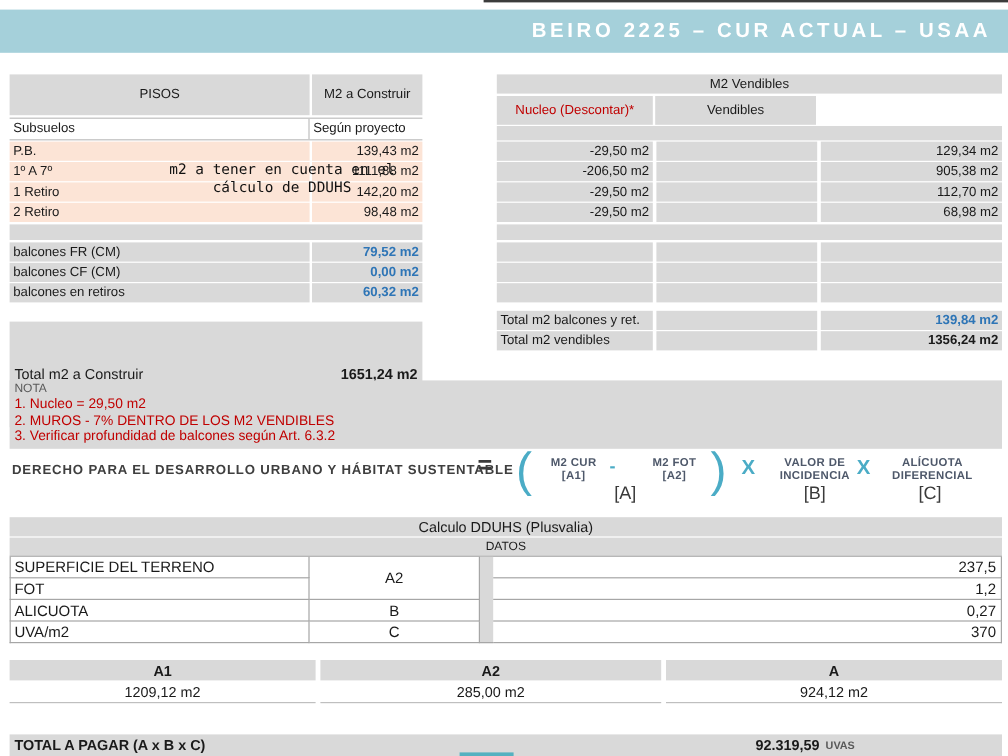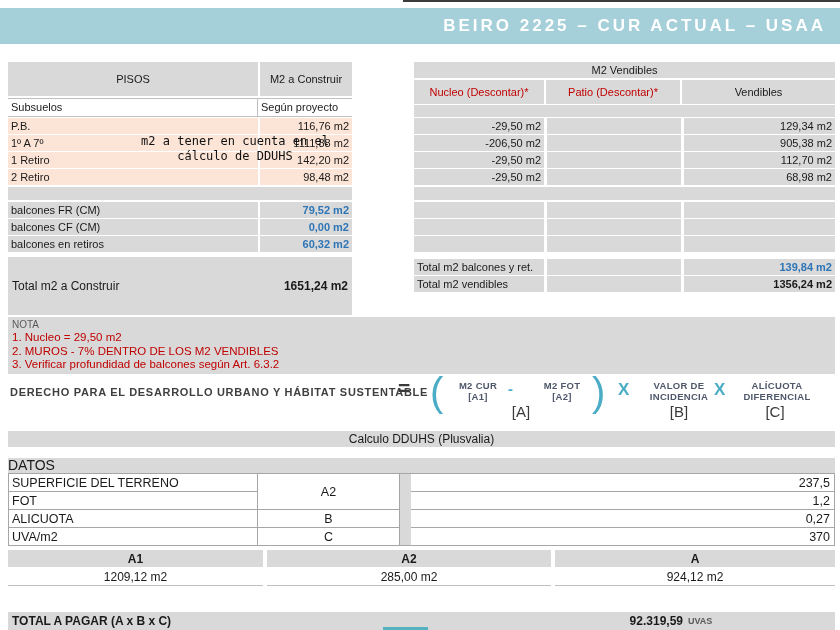--- a/index.html
+++ b/index.html
@@ -21,21 +21,21 @@
   .lt-sub>div{padding:0 3px}
   .lt-sub .c1{border-right:1px solid #bfbfbf}
   .lrow{display:grid;grid-template-columns:250px 1fr;column-gap:2px;height:16px;line-height:16px;
         font-size:11px;margin-top:1px}
   .lrow>div{padding:0 3px}
   .lrow .val{text-align:right}
   .peach>div{background:#fce4d6}
   .greyc>div{background:#d9d9d9}
   .spacer13{height:13px;background:#d9d9d9;margin-top:2px}
   .lt-total{height:56px;background:#d9d9d9;display:flex;align-items:center;justify-content:space-between;
-            padding:1px 4px;font-size:12px;margin-top:5px}
+            padding:16px 4px;font-size:12px;margin-top:16px}
   .lt-total .v{font-weight:bold}
   .annot{position:absolute;left:85px;top:134px;width:300px;text-align:center;
          font-family:"DejaVu Sans Mono",monospace;font-weight:normal;font-size:12px;line-height:15px;color:#111}
 
   
   .rt{position:absolute;left:414px;top:62px;width:421px}
   .rt-title{height:16px;background:#d9d9d9;text-align:center;font-size:11px;line-height:16px}
   .rt-head{display:grid;grid-template-columns:130px 134px 1fr;column-gap:2px;height:24px;margin-top:2px}
   .rt-head>div{background:#d9d9d9;display:flex;align-items:center;justify-content:center;font-size:11px}
   .rrow{display:grid;grid-template-columns:130px 134px 1fr;column-gap:3px;height:16px;line-height:16px;
@@ -67,21 +67,21 @@
   .f-t3{left:644px;width:70px}.f-t4{left:738px;width:78px}
   .f-minus{position:absolute;left:508px;top:6px;color:#4bacc6;font-weight:900;font-size:15px}
   .f-x{position:absolute;top:6px;color:#4bacc6;font-weight:bold;font-size:17px}
   .f-x1{left:618px}.f-x2{left:714px}
   .f-sub{position:absolute;top:29px;font-size:15px;color:#3a3a3a;text-align:center}
   .f-sa{left:498px;width:46px}.f-sb{left:656px;width:46px}.f-sc{left:752px;width:46px}
 
   
   .calc{position:absolute;left:8px;top:431px;width:827px}
   .calc-title{height:16px;background:#d9d9d9;text-align:center;font-size:12px;line-height:16px}
-  .calc-datos{height:15px;background:#d9d9d9;font-size:14px;line-height:15px;margin-top:11px}
+  .calc-datos{height:15px;background:#d9d9d9;text-align:center;font-size:10px;line-height:15px;margin-top:1px}
   .calc-body{display:grid;grid-template-columns:250px 142px 11px 1fr;grid-auto-rows:18px;
              font-size:12.5px;border-top:1px solid #a6a6a6}
   .cl{border-bottom:1px solid #a6a6a6;border-right:1px solid #a6a6a6;border-left:1px solid #a6a6a6;
       display:flex;align-items:center;padding:0 3px}
   .ck{border-bottom:1px solid #a6a6a6;border-right:1px solid #a6a6a6;
       display:flex;align-items:center;justify-content:center}
   .cg{background:#d9d9d9;border-bottom:1px solid #a6a6a6}
   .cv{border-bottom:1px solid #a6a6a6;border-right:1px solid #a6a6a6;
       display:flex;align-items:center;justify-content:flex-end;padding:0 4px}
 
@@ -114,21 +114,21 @@
       <div>PISOS</div>
       <div>M2 a Construir</div>
     </div>
     <div class="lt-sub">
       <div class="c1">Subsuelos</div>
       <div>Según proyecto</div>
     </div>
 
     <div class="lrow peach">
       <div>P.B.</div>
-      <div class="val">116,76 m2</div>
+      <div class="val">139,43 m2</div>
     </div>
     <div class="lrow peach">
       <div>1º A 7º</div>
       <div class="val">1111,88 m2</div>
     </div>
     <div class="lrow peach">
       <div>1 Retiro</div>
       <div class="val">142,20 m2</div>
     </div>
     <div class="lrow peach">
@@ -159,21 +159,20 @@
 
   <div class="annot">
     <div>m2 a tener en cuenta en el</div>
     <div>cálculo de DDUHS</div>
   </div>
 
   <div class="rt">
     <div class="rt-title">M2 Vendibles</div>
     <div class="rt-head">
       <div class="red">Nucleo (Descontar)*</div>
-      <div class="red">Patio (Descontar)*</div>
       <div>Vendibles</div>
     </div>
 
     <div class="rspacer"></div>
 
     <div class="rrow">
       <div class="num">-29,50 m2</div>
       <div></div>
       <div class="num">129,34 m2</div>
     </div>

